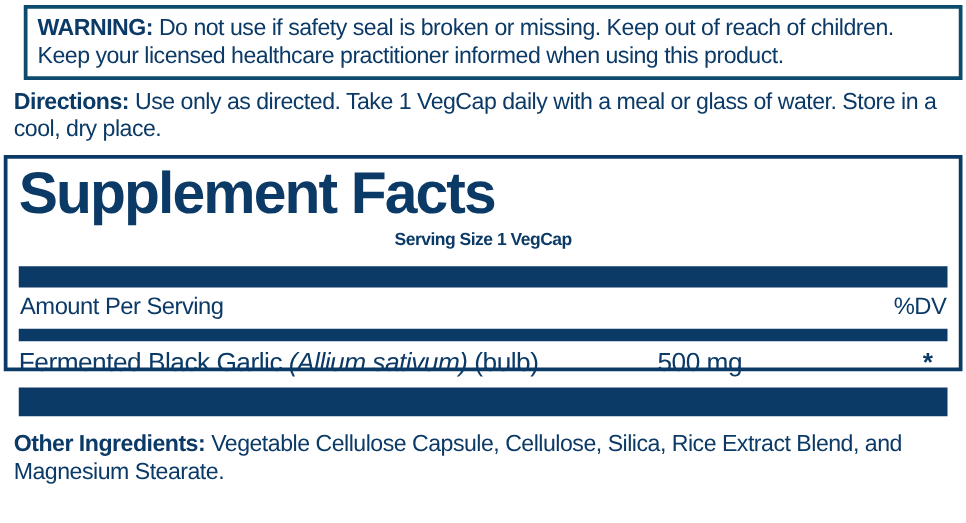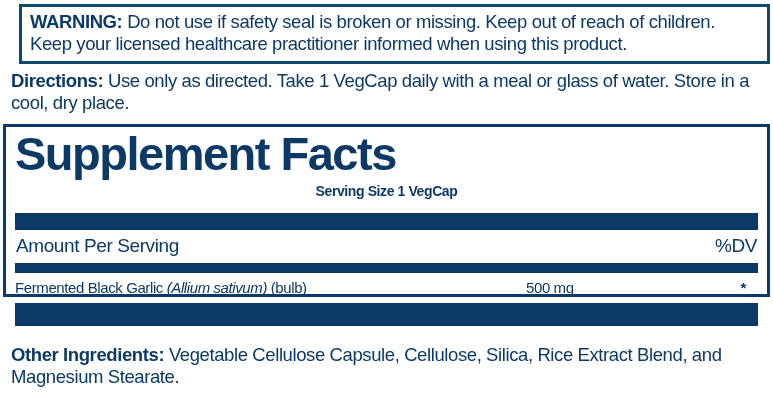--- a/index.html
+++ b/index.html
@@ -70,21 +70,21 @@
     display: flex;
     justify-content: space-between;
     align-items: center;
     font-size: 19px;
     font-weight: normal;
     letter-spacing: -0.4px;
     padding: 5px 1px 6px 1px;
   }
   .ingredient-row {
     display: flex;
-    font-size: 15px;
+    font-size: 21px;
     letter-spacing: -0.4px;
     padding: 6px 0 7px 0;
   }
   .ing-name { flex: 1; white-space: nowrap; }
   .ing-amount { width: 150px; white-space: nowrap; }
   .ing-dv { width: 70px; text-align: right; padding-right: 12px; font-weight: bold; }
 
   .footnote {
     font-size: 19.5px;
     letter-spacing: -0.4px;

